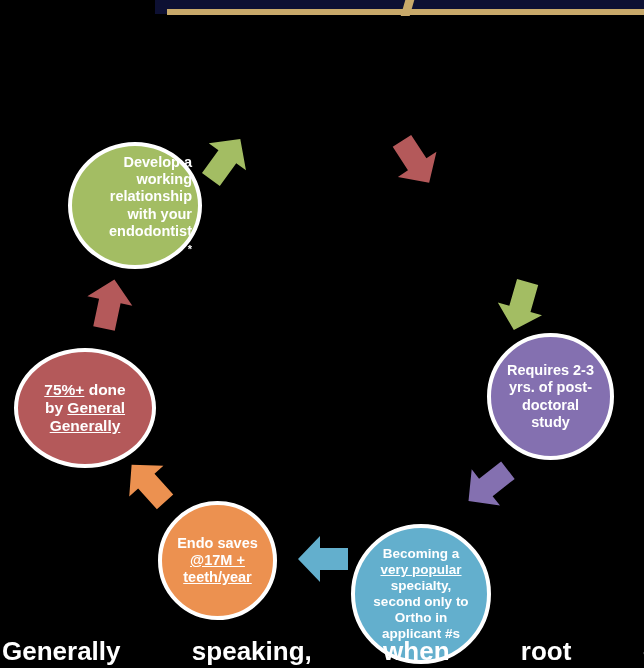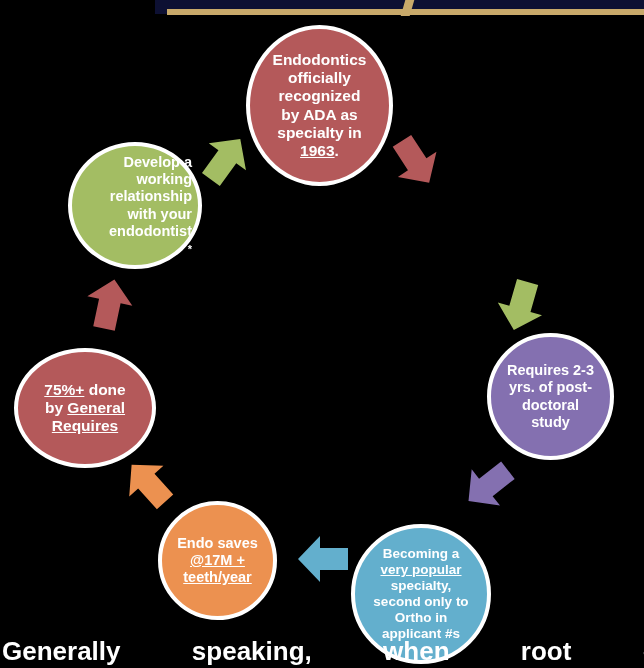--- a/index.html
+++ b/index.html
@@ -89,30 +89,20 @@
 <body>
 
 <div id="stage">
 
   <div class="title-band">
     
   </div>
   <div class="title-rule"></div>
   <div class="title-rule2"></div>
 
-  <div class="node" id="node-specialty">
-    <span class="txt">
-      <span>Endodontics</span><br>
-      <span>officially</span><br>
-      <span>recognized</span><br>
-      <span>by ADA as</span><br>
-      <span>specialty in</span><br>
-      <u>1963</u><span>.</span>
-    </span>
-  </div>
 
 
   <div class="node" id="node-requires">
     <span class="txt">
       <span>Requires 2-3</span><br>
       <span>yrs. of post-</span><br>
       <span>doctoral</span><br>
       <span>study</span>
     </span>
   </div>
@@ -133,21 +123,21 @@
       <span>Endo saves</span><br>
       <u>@17M +</u><br>
       <u>teeth/year</u>
     </span>
   </div>
 
   <div class="node" id="node-general">
     <span class="txt">
       <u>75%+</u><span> done</span><br>
       <span>by </span><u>General</u><br>
-      <u>Requires</u>
+      <u>Generally</u>
     </span>
   </div>
 
   <div class="node" id="node-develop">
     <span class="txt">
       <span>Develop a</span><br>
       <span>working</span><br>
       <span>relationship</span><br>
       <span>with your</span><br>
       <span>endodontist</span><br>

